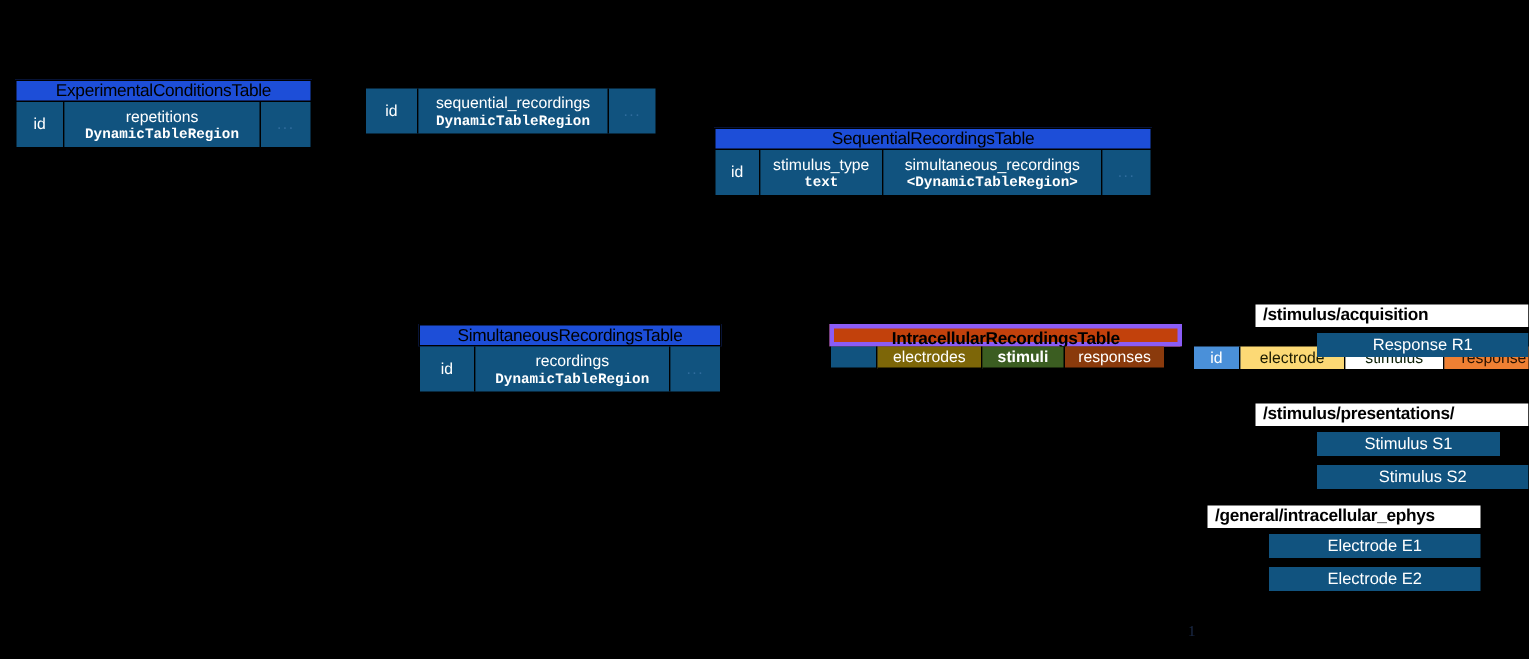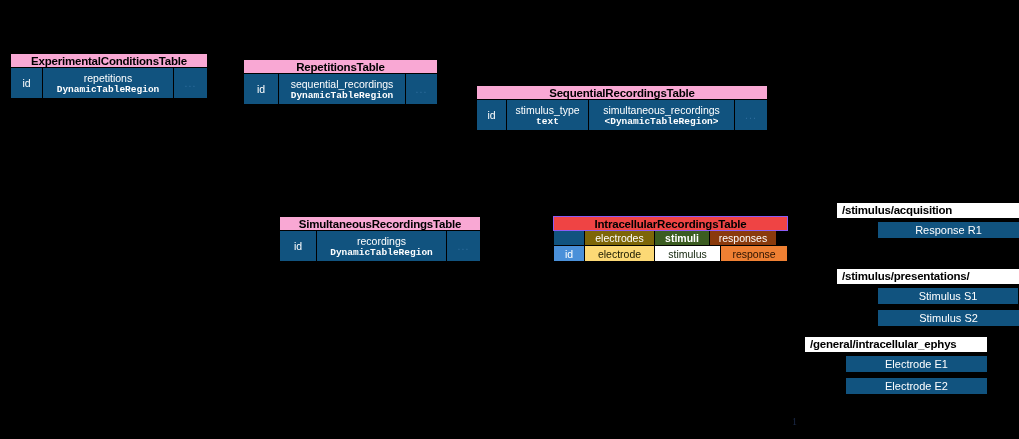--- a/index.html
+++ b/index.html
@@ -7,22 +7,22 @@
   body{
     width:1019px;height:439px;position:relative;overflow:hidden;
     font-family:"Liberation Sans", sans-serif;
     -webkit-font-smoothing:antialiased;
   }
   .stage{position:absolute;inset:0;}
 
   
   .dtable{position:absolute;box-sizing:border-box;}
   .dtable .title{
-    background:#f9a8d4;color:#000000;
-    font-weight:bold;font-size:11.5px;line-height:15px;height:15px;
+    background:#1d4ed8;color:#000000;
+    font-weight:normal;font-size:11.5px;line-height:15px;height:15px;
     text-align:center;letter-spacing:-0.2px;
     border:1px solid #000;box-sizing:border-box;
     overflow:hidden;white-space:nowrap;
   }
   .dtable .cols{display:flex;border:1px solid #000;border-top:none;box-sizing:border-box;}
   .dtable .col{
     background:#11537f;color:#ffffff;
     border-right:1px solid #000;
     box-sizing:border-box;
     display:flex;flex-direction:column;align-items:center;justify-content:center;
@@ -31,26 +31,26 @@
   .dtable .col:last-child{border-right:none;}
   .dtable .cname{font-size:10.5px;line-height:12px;white-space:nowrap;}
   .dtable .ctype{font-family:"Liberation Mono", monospace;font-size:9.5px;line-height:11px;white-space:nowrap;font-weight:bold;}
   .dtable .col.idcol{flex:0 0 auto;}
   .dtable .col.ellipsis{flex:0 0 auto;color:#2f6c9c;font-size:11px;letter-spacing:1px;}
   .dtable .col.main{flex:1 1 auto;}
 
   
   #intracellular-recordings-table{position:absolute;}
   #intracellular-recordings-table .title{
-    background:#ef4444;color:#000;font-weight:bold;font-size:11.5px;line-height:15px;height:15px;
-    text-align:center;border:1px solid #8b5cf6;box-sizing:border-box;letter-spacing:-0.2px;
+    background:#c2410c;color:#000;font-weight:bold;font-size:11.5px;line-height:15px;height:15px;
+    text-align:center;border:3px solid #8b5cf6;box-sizing:border-box;letter-spacing:-0.2px;
   }
   #intracellular-recordings-table .grid{
     border:1px solid #000;border-top:none;box-sizing:border-box;
-    display:flex;flex-direction:column;
+    display:flex;flex-direction:row;gap:20px;
   }
   #intracellular-recordings-table .row{display:flex;}
   #intracellular-recordings-table .cell{
     box-sizing:border-box;border-right:1px solid #000;
     display:flex;align-items:center;justify-content:center;
     font-size:10.5px;line-height:12px;height:15px;white-space:nowrap;
   }
   #intracellular-recordings-table .row.grp .cell{border-bottom:1px solid #000;}
   #intracellular-recordings-table .cell:last-child{border-right:none;}
   .c-id-top{background:#11537f;}
@@ -93,21 +93,20 @@
         <span class="cname">repetitions</span>
         <span class="ctype">DynamicTableRegion</span>
       </div>
       <div class="col ellipsis" style="width:33px;">
         <span class="cname">...</span>
       </div>
     </div>
   </div>
 
   <div class="dtable" id="t1" style="left:243px;top:59px;width:195px;">
-    <div class="title">RepetitionsTable</div>
     <div class="cols">
       <div class="col idcol" style="width:35px;">
         <span class="cname">id</span>
       </div>
       <div class="col main">
         <span class="cname">sequential_recordings</span>
         <span class="ctype">DynamicTableRegion</span>
       </div>
       <div class="col ellipsis" style="width:31px;">
         <span class="cname">...</span>
@@ -185,21 +184,21 @@
     </div>
   </div>
 
   <div class="hgroup" style="left:837px;top:203px;width:182px;">
     <div class="gpath">/stimulus/acquisition</div>
     <div class="gitem" style="margin-left:41px;width:141px;margin-top:4px;">Response R1</div>
   </div>
 
   <div class="hgroup" style="left:837px;top:269px;width:182px;">
     <div class="gpath">/stimulus/presentations/</div>
-    <div class="gitem" style="margin-left:41px;width:140px;margin-top:4px;">Stimulus S1</div>
+    <div class="gitem" style="margin-left:41px;width:122px;margin-top:4px;">Stimulus S1</div>
     <div class="gitem" style="margin-left:41px;width:141px;margin-top:6px;">Stimulus S2</div>
   </div>
 
   <div class="hgroup" style="left:805px;top:337px;width:182px;">
     <div class="gpath">/general/intracellular_ephys</div>
     <div class="gitem" style="margin-left:41px;width:141px;margin-top:4px;">Electrode E1</div>
     <div class="gitem" style="margin-left:41px;width:141px;margin-top:6px;">Electrode E2</div>
   </div>
 
   <div class="pagemark" style="left:792px;top:417px;">1</div>

